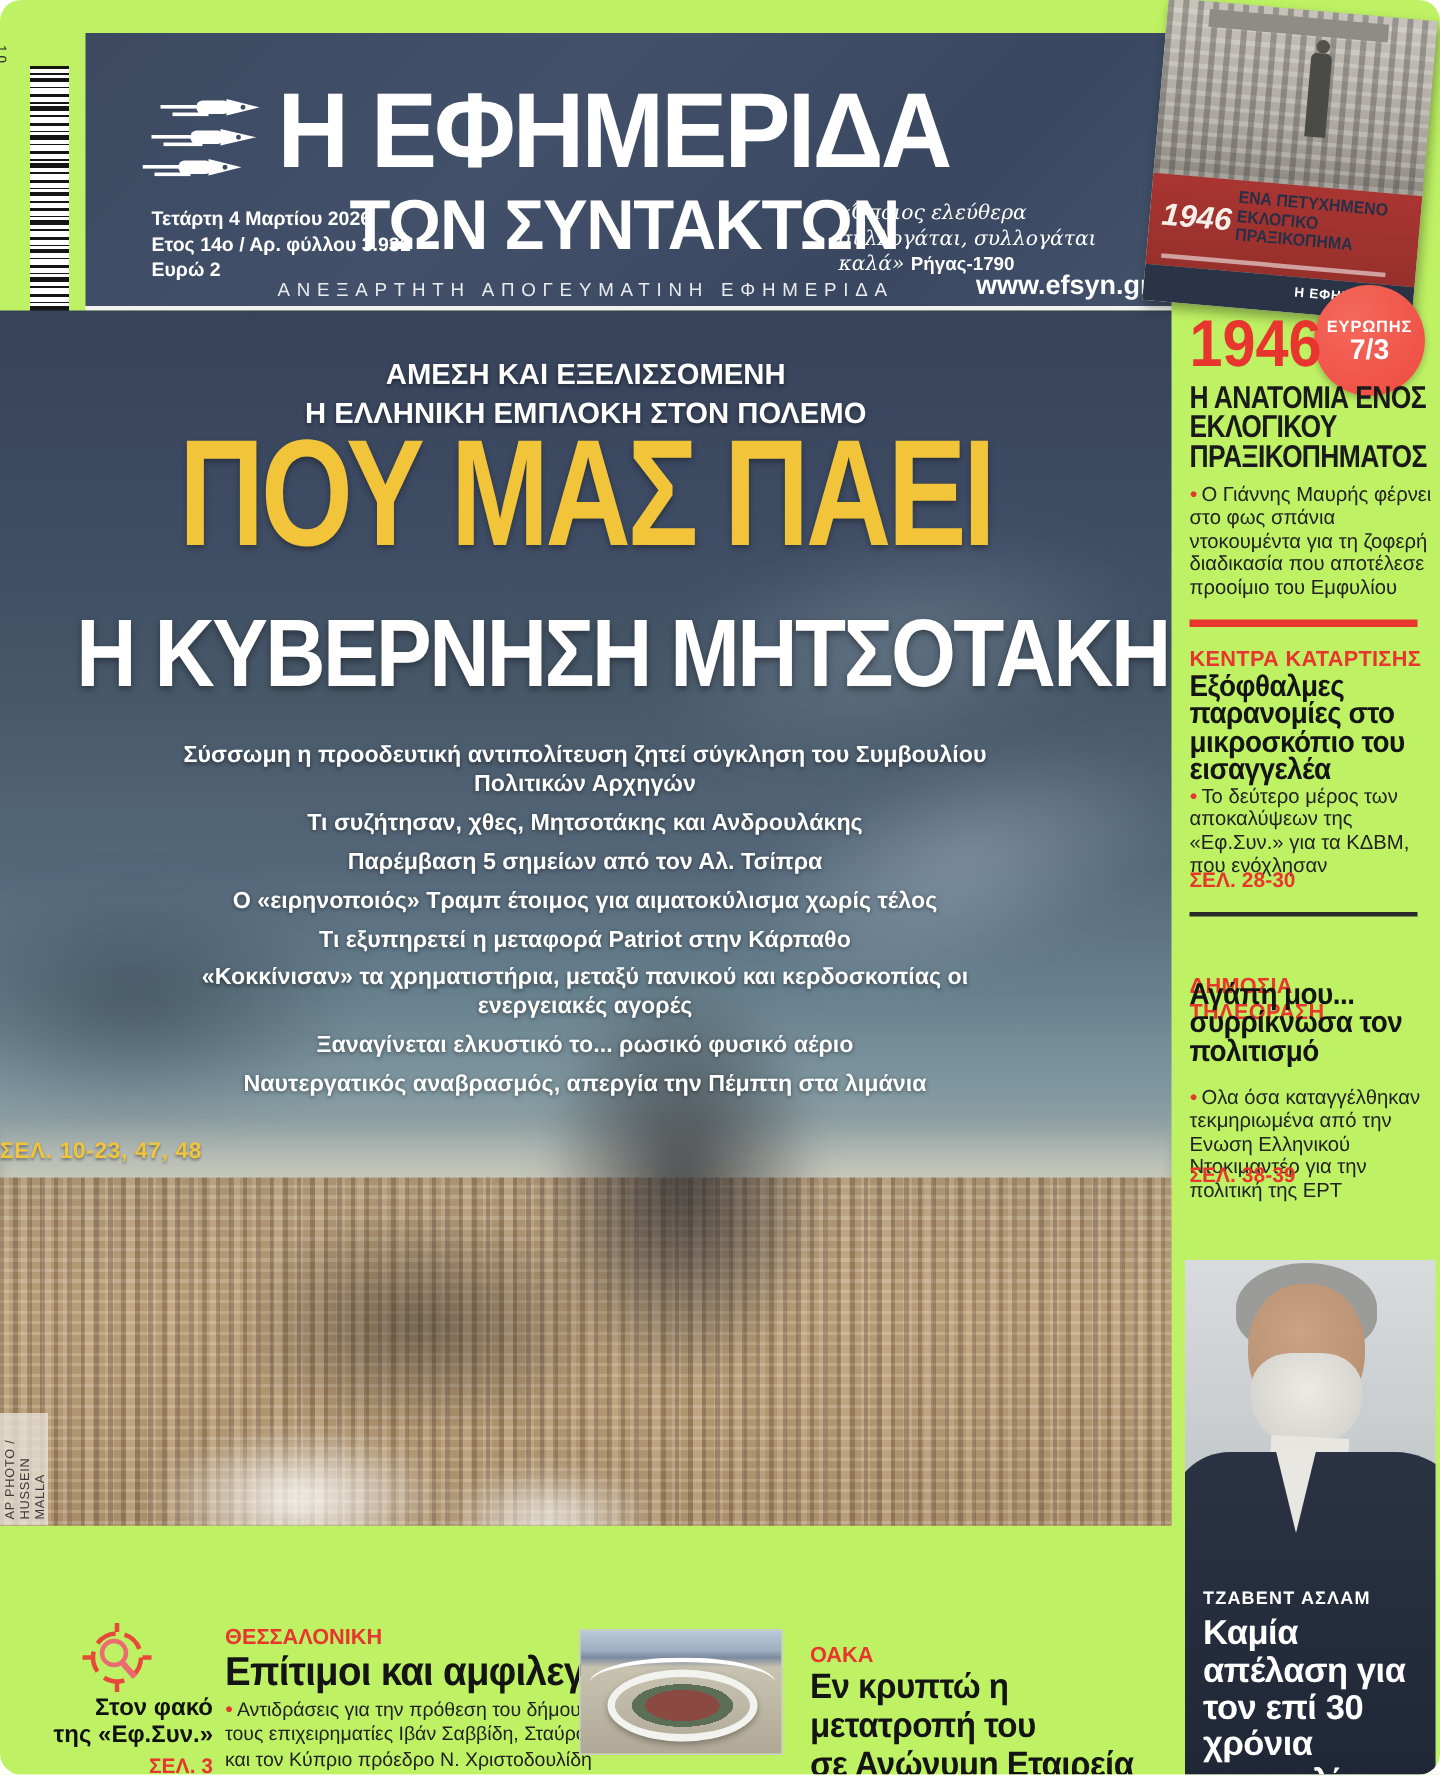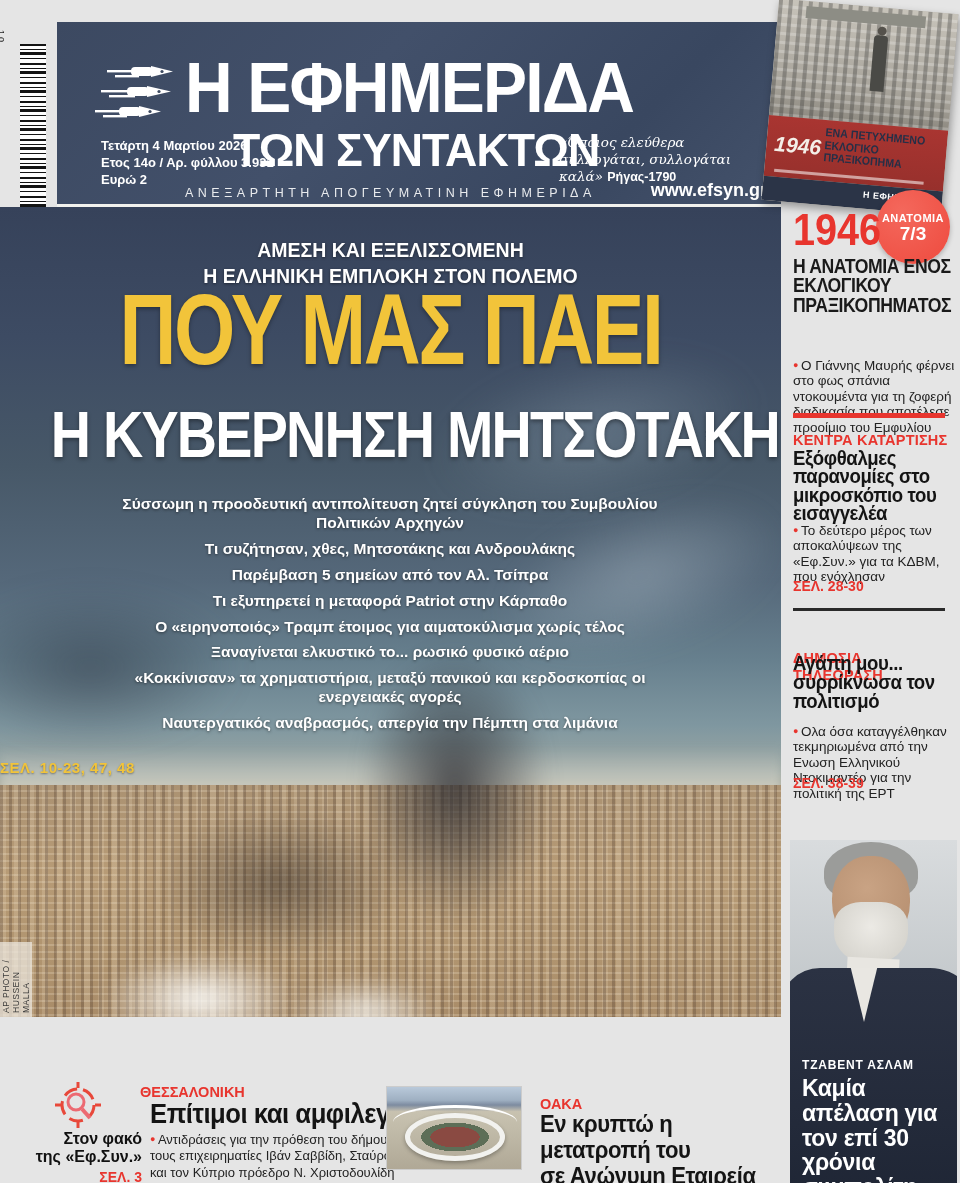--- a/index.html
+++ b/index.html
@@ -1,18 +1,18 @@
 <!DOCTYPE html>
 <html><head>
 <meta charset="utf-8">
 <style>
   * { margin:0; padding:0; box-sizing:border-box; }
   html,body { background:#ffffff; }
   body { font-family:"Liberation Sans","DejaVu Sans",sans-serif; }
-  .page { position:relative; width:960px; height:1183px; background:#e5e5e5; overflow:hidden; margin:0 auto; }
+  .page { position:relative; width:960px; height:1183px; background:#bef264; overflow:hidden; margin:0 auto;border-radius:14px; }
 
   
   .barcode-box { position:absolute; left:8px; top:30px; width:42px; height:202px; }
   .barcode-issue { position:absolute; left:-2px; top:0px; font-size:9px; color:#222; transform:rotate(90deg); transform-origin:left top; letter-spacing:2px; }
   .barcode-bars { position:absolute; left:12px; top:14px; width:26px; height:178px;
     background:repeating-linear-gradient(to bottom,#151515 0 2px,#fff 2px 5px,#151515 5px 6px,#fff 6px 8px,#151515 8px 11px,#fff 11px 14px,#151515 14px 15px,#fff 15px 19px); }
   .barcode-num { position:absolute; left:34px; top:184px; font-family:"DejaVu Sans Mono",monospace; font-size:9.5px; color:#111; writing-mode:vertical-rl; transform:rotate(180deg); letter-spacing:1.5px; white-space:nowrap; }
 
   
   .masthead { position:absolute; left:57px; top:22px; width:724px; height:185px;
@@ -96,21 +96,21 @@
     background:radial-gradient(circle at 35% 30%,#f4685c,#ee4a3e); display:flex; flex-direction:column; align-items:center;
     justify-content:center; color:#fff; box-shadow:0 2px 5px rgba(0,0,0,.25); }
   .badge-day { font-weight:800; font-size:11px; letter-spacing:.5px; }
   .badge-date { font-weight:800; font-size:19px; line-height:1; }
   .rc-year { position:absolute; left:793px; top:208px; color:#e8352e; font-weight:800; font-size:44px; line-height:1;
     transform:scaleX(.9); transform-origin:left top; }
   .rc-head1 { position:absolute; left:793px; top:256px; width:205px; color:#1a1a1a; font-weight:900; font-size:21px;
     line-height:.92; transform:scaleX(.84); transform-origin:left top; letter-spacing:-.5px; text-transform:uppercase; }
   .rc-sum { color:#222; font-size:13.5px; line-height:1.14; }
   .rc-sum::before { content:"● "; color:#e8352e; font-size:9px; vertical-align:2px; }
-  .rc-sum1 { position:absolute; left:793px; top:322px; width:162px;margin-top:36px; }
+  .rc-sum1 { position:absolute; left:793px; top:322px; width:162px; }
   .rc-bar-red { position:absolute; left:793px; top:413px; width:152px; height:5px; background:#e8352e; }
   .rc-kicker { color:#e8352e; font-weight:800; font-size:14.5px; line-height:1.15; letter-spacing:.2px; }
   .rc-kicker2 { position:absolute; left:793px; top:432px; }
   .rc-head { color:#141414; font-weight:800; letter-spacing:-.4px; }
   .rc-head2 { position:absolute; left:793px; top:449px; width:175px; font-size:20px; line-height:.92;
     transform:scaleX(.93); transform-origin:left top; }
   .rc-sum2 { position:absolute; left:793px; top:523px; width:168px; }
   .rc-pageref { color:#e8352e; font-weight:800; font-size:14px; }
   .rc-pageref2 { position:absolute; left:793px; top:578px; }
   .rc-bar-dark { position:absolute; left:793px; top:608px; width:152px; height:3px; background:#2a2a2a; }
@@ -132,21 +132,21 @@
   .p-overlay { position:absolute; left:12px; top:218px; width:142px; color:#fff; }
   .p-kicker { font-weight:800; font-size:12px; letter-spacing:.8px; margin-bottom:4px; }
   .p-head { font-weight:800; font-size:23px; line-height:1.08; letter-spacing:-.3px; }
   .p-pageref { font-weight:800; font-size:12.5px; margin-left:4px; }
 
   
   .focus-icon { position:absolute; left:52px; top:1080px; }
   .focus-text { position:absolute; left:6px; top:1130px; width:136px; text-align:right; color:#111; font-weight:800;
     font-size:16px; line-height:1.15; }
   .focus-page { color:#e8352e; font-size:14px; margin-top:2px; }
-  .th-kicker { position:absolute; left:140px; top:1084px; color:#e8352e; font-weight:800; font-size:14.5px; }
+  .th-kicker { position:absolute; left:150px; top:1084px; color:#e8352e; font-weight:800; font-size:14.5px; }
   .th-head { position:absolute; left:150px; top:1099px; color:#141414; font-weight:800; font-size:27px;
     letter-spacing:-.5px; transform:scaleX(.95); transform-origin:left top; white-space:nowrap; }
   .th-sum { position:absolute; left:150px; top:1132px; width:305px; color:#222; font-size:13px; line-height:1.25; }
   .th-sum::before { content:"● "; color:#e8352e; font-size:9px; vertical-align:2px; }
 
   .stadium { position:absolute; left:386px; top:1086px; width:136px; height:84px; overflow:hidden; border:1px solid #ccc;
     background:linear-gradient(180deg,#b9c9da 0%,#9fb0c2 16%,#7d8ba0 22%,#c8c2b0 30%,#beb8a6 60%,#b0a896 100%); }
   .stadium-ring { position:absolute; left:18px; top:26px; width:100px; height:48px; border:5px solid #f2f2ef; border-radius:50%;
     background:radial-gradient(closest-side,#8a4a42 0 55%,#5d6e57 55% 75%,rgba(0,0,0,0) 75%); box-shadow:0 2px 4px rgba(0,0,0,.3); }
   .stadium-arch { position:absolute; left:6px; top:18px; width:124px; height:34px; border-top:3px solid #fff; border-radius:50%; }
@@ -222,24 +222,24 @@
       <div>ΑΜΕΣΗ ΚΑΙ ΕΞΕΛΙΣΣΟΜΕΝΗ</div>
       <div>Η ΕΛΛΗΝΙΚΗ ΕΜΠΛΟΚΗ ΣΤΟΝ ΠΟΛΕΜΟ</div>
     </div>
     <div class="lead-h1">ΠΟΥ ΜΑΣ ΠΑΕΙ</div>
     <div class="lead-h2">Η ΚΥΒΕΡΝΗΣΗ ΜΗΤΣΟΤΑΚΗ;</div>
 
     <div class="lead-bullets">
       <div class="lead-bullet">Σύσσωμη η προοδευτική αντιπολίτευση ζητεί σύγκληση του Συμβουλίου Πολιτικών Αρχηγών</div>
       <div class="lead-bullet">Τι συζήτησαν, χθες, Μητσοτάκης και Ανδρουλάκης</div>
       <div class="lead-bullet">Παρέμβαση 5 σημείων από τον Αλ. Τσίπρα</div>
+      <div class="lead-bullet">Ο «ειρηνοποιός» Τραμπ έτοιμος για αιματοκύλισμα χωρίς τέλος</div>
       <div class="lead-bullet">Τι εξυπηρετεί η μεταφορά Patriot στην Κάρπαθο</div>
-      <div class="lead-bullet">Ο «ειρηνοποιός» Τραμπ έτοιμος για αιματοκύλισμα χωρίς τέλος</div>
+      <div class="lead-bullet">«Κοκκίνισαν» τα χρηματιστήρια, μεταξύ πανικού και κερδοσκοπίας οι ενεργειακές αγορές</div>
       <div class="lead-bullet">Ξαναγίνεται ελκυστικό το... ρωσικό φυσικό αέριο</div>
-      <div class="lead-bullet">«Κοκκίνισαν» τα χρηματιστήρια, μεταξύ πανικού και κερδοσκοπίας οι ενεργειακές αγορές</div>
       <div class="lead-bullet">Ναυτεργατικός αναβρασμός, απεργία την Πέμπτη στα λιμάνια</div>
     </div>
     <div class="lead-pageref">ΣΕΛ. 10-23, 47, 48</div>
 
 
     <div class="photo-credit">AP PHOTO / HUSSEIN MALLA</div>
   </div>
 
   <div class="book">
     <div class="book-photo"></div>
@@ -253,21 +253,21 @@
         <div>ΠΡΑΞΙΚΟΠΗΜΑ</div>
       </div>
       <div class="book-subline"></div>
     </div>
     <div class="book-navy">
       <div class="book-pub">Η ΕΦΗΜΕΡΙΔΑ</div>
     </div>
   </div>
 
   <div class="badge">
-    <div class="badge-day">ΑΝΑΤΟΜΙΑ</div>
+    <div class="badge-day">ΕΥΡΩΠΗΣ</div>
     <div class="badge-date">7/3</div>
   </div>
 
   <div class="rc-year">1946</div>
   <div class="rc-head1">Η ΑΝΑΤΟΜΙΑ ΕΝΟΣ ΕΚΛΟΓΙΚΟΥ ΠΡΑΞΙΚΟΠΗΜΑΤΟΣ</div>
   <div class="rc-sum rc-sum1">Ο Γιάννης Μαυρής φέρνει στο φως σπάνια ντοκουμέντα για τη ζοφερή διαδικασία που αποτέλεσε προοίμιο του Εμφυλίου</div>
   <div class="rc-bar-red"></div>
 
   <div class="rc-kicker rc-kicker2">ΚΕΝΤΡΑ ΚΑΤΑΡΤΙΣΗΣ</div>
   <div class="rc-head rc-head2">Εξόφθαλμες παρανομίες στο μικροσκόπιο του εισαγγελέα</div>

